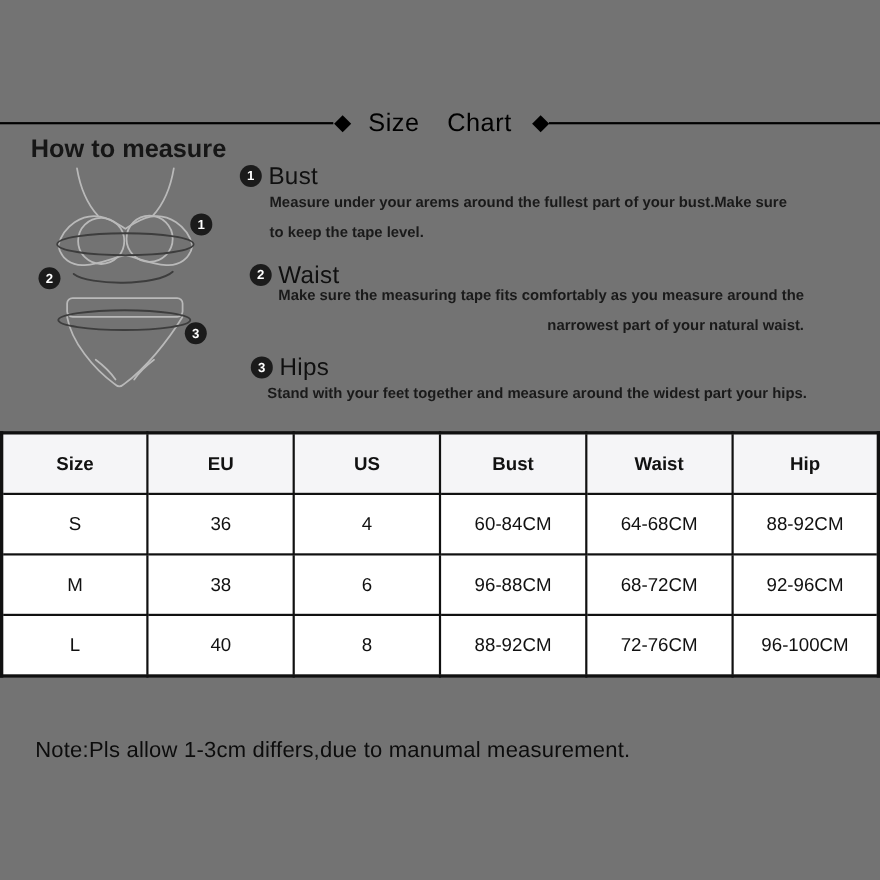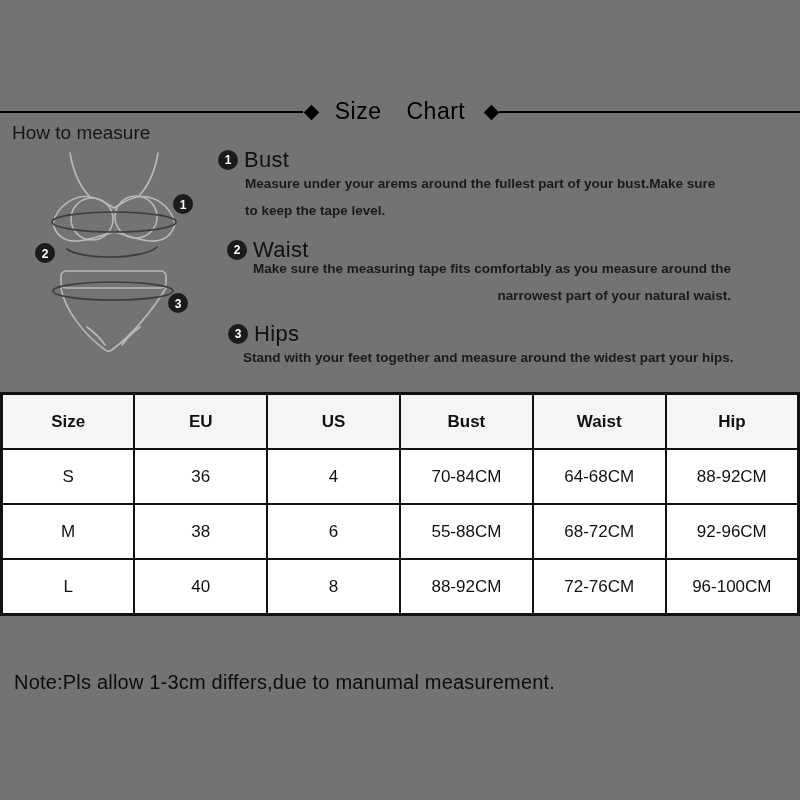--- a/index.html
+++ b/index.html
@@ -12,21 +12,21 @@
   .rule-left{left:0;width:303px;}
   .rule-right{left:499px;width:301px;}
   .diamond{position:absolute;top:107px;width:11px;height:11px;background:#000;transform:rotate(45deg);}
   .diamond-left{left:306px;}
   .diamond-right{left:486px;}
   .page-title{
     position:absolute;top:98px;left:320px;width:160px;display:flex;
     justify-content:center;gap:25px;font-size:23px;letter-spacing:.5px;color:#000;
   }
   
-  .how-to{position:absolute;left:12px;top:122px;font-size:19px;color:#161616;}
+  .how-to{position:absolute;left:28px;top:122px;font-size:23px;color:#161616;font-weight:bold;}
   .figure{position:absolute;left:25px;top:145px;}
   
   .sec-head{position:absolute;display:flex;align-items:center;gap:6px;}
   .sec-head .word{font-size:22px;color:#101010;letter-spacing:.3px;}
   .num-badge{
     width:20px;height:20px;border-radius:50%;background:#1b1b1b;color:#fff;
     font-size:12px;font-weight:bold;display:inline-flex;align-items:center;justify-content:center;
   }
   .sec-head-bust{left:218px;top:147px;}
   .sec-head-waist{left:227px;top:237px;}
@@ -40,21 +40,21 @@
     position:absolute;left:0;top:392px;width:800px;border-collapse:collapse;
     table-layout:fixed;border:3px solid #111;
   }
   .size-table th,.size-table td{
     border:2px solid #111;text-align:center;vertical-align:middle;
     font-size:17px;padding:0;
   }
   .size-table th{height:53px;background:#f5f5f7;font-weight:bold;}
   .size-table td{height:53px;background:#fff;font-weight:normal;}
   
-  .note{position:absolute;left:14px;top:671px;font-size:20px;letter-spacing:.2px;color:#0c0c0c;}
+  .note{position:absolute;left:32px;top:671px;font-size:20px;letter-spacing:.2px;color:#0c0c0c;}
 </style>
 </head>
 <body>
 
 <div class="canvas">
 
   <div class="title-rule rule-left"></div>
   <div class="diamond diamond-left"></div>
   <div class="page-title">
     <span>Size</span>
@@ -128,29 +128,29 @@
         <th>Bust</th>
         <th>Waist</th>
         <th>Hip</th>
       </tr>
     </thead>
     <tbody>
       <tr>
         <td>S</td>
         <td>36</td>
         <td>4</td>
-        <td>70-84CM</td>
+        <td>60-84CM</td>
         <td>64-68CM</td>
         <td>88-92CM</td>
       </tr>
       <tr>
         <td>M</td>
         <td>38</td>
         <td>6</td>
-        <td>55-88CM</td>
+        <td>96-88CM</td>
         <td>68-72CM</td>
         <td>92-96CM</td>
       </tr>
       <tr>
         <td>L</td>
         <td>40</td>
         <td>8</td>
         <td>88-92CM</td>
         <td>72-76CM</td>
         <td>96-100CM</td>

